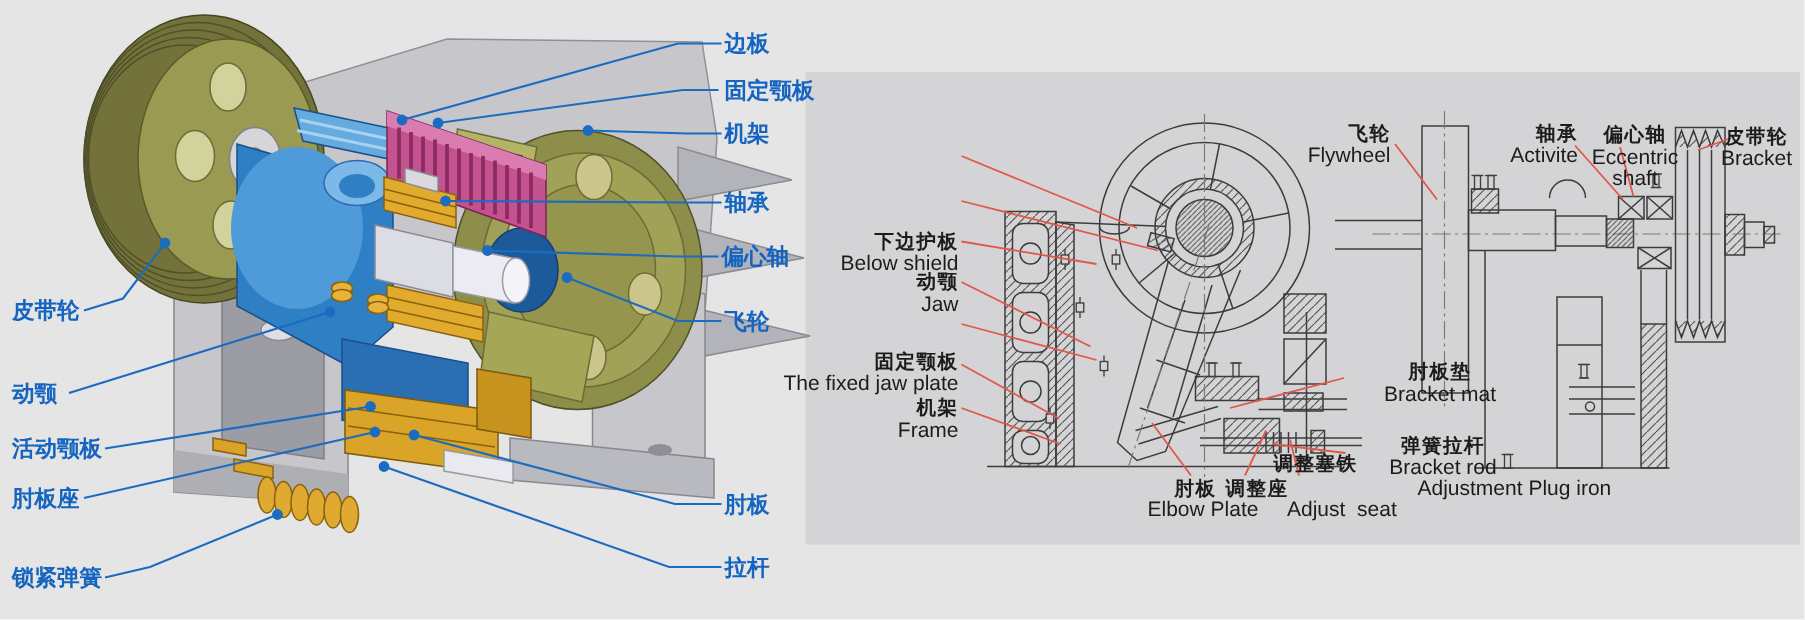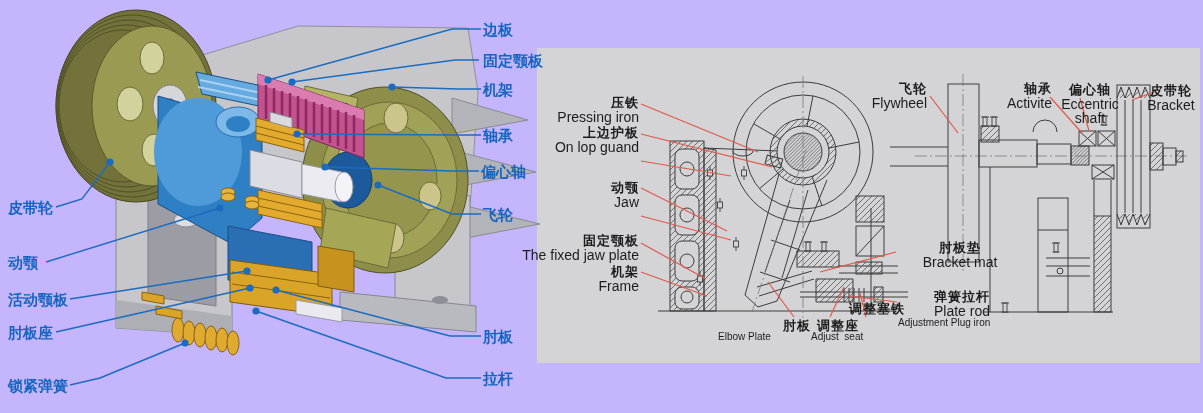--- a/index.html
+++ b/index.html
@@ -1,29 +1,29 @@
 <!DOCTYPE html>
 <html><head>
 <meta charset="utf-8">
 <style>
   html,body{margin:0;padding:0;background:#fff;}
-  #stage{position:relative;width:1203px;height:413px;background:#c4b5fd;overflow:hidden;
+  #stage{position:relative;width:1203px;height:413px;background:#e5e5e5;overflow:hidden;
          font-family:"Liberation Sans",sans-serif;}
   #scene{position:absolute;left:0;top:0;}
   
   .bl{position:absolute;color:#1565c0;font-weight:bold;font-size:15px;line-height:17px;white-space:nowrap;}
   
   .pair{position:absolute;color:#1c1c1c;text-align:center;}
   .pair .zh{display:block;font-weight:bold;font-size:13px;line-height:14px;letter-spacing:1px;white-space:pre;}
   .pair .en{display:block;font-size:14px;line-height:14px;white-space:pre;}
   .alr{text-align:right;}
   .alc{text-align:center;}
   .lone{position:absolute;color:#1c1c1c;white-space:pre;}
   .lone.zh{font-weight:bold;font-size:13px;letter-spacing:1px;}
-  .lone.en{font-size:10px;}
+  .lone.en{font-size:14px;margin-left:47px;}
 </style>
 </head>
 <body>
 
 <div id="stage">
 
 <svg id="scene" width="1203" height="413" viewBox="0 0 1203 413">
   <defs>
     <pattern id="h1" width="6" height="6" patternUnits="userSpaceOnUse">
       <path d="M0,6 L6,0" stroke="#555" stroke-width="0.8"></path>
@@ -325,27 +325,23 @@
   <div class="bl" style="left:481px;top:163px">偏心轴</div>
   <div class="bl" style="left:483px;top:206px">飞轮</div>
   <div class="bl" style="left:483px;top:328px">肘板</div>
   <div class="bl" style="left:483px;top:370px">拉杆</div>
   <div class="bl" style="left:8px;top:199px">皮带轮</div>
   <div class="bl" style="left:8px;top:254px">动颚</div>
   <div class="bl" style="left:8px;top:291px">活动颚板</div>
   <div class="bl" style="left:8px;top:324px">肘板座</div>
   <div class="bl" style="left:8px;top:377px">锁紧弹簧</div>
 
-  <div class="pair alr" style="left:539px;top:96px;width:100px">
-    <span class="zh">压铁</span>
-    <span class="en">Pressing iron</span>
-  </div>
-  <div class="pair alr" style="left:539px;top:126px;width:100px">
-    <span class="zh">上边护板</span>
-    <span class="en">On lop guand</span>
+  <div class="pair alr" style="left:539px;top:154px;width:100px">
+    <span class="zh">下边护板</span>
+    <span class="en">Below shield</span>
   </div>
   <div class="pair alr" style="left:539px;top:181px;width:100px">
     <span class="zh">动颚</span>
     <span class="en">Jaw</span>
   </div>
   <div class="pair alr" style="left:509px;top:234px;width:130px">
     <span class="zh">固定颚板</span>
     <span class="en">The fixed jaw plate</span>
   </div>
   <div class="pair alr" style="left:539px;top:265px;width:100px">
@@ -369,21 +365,21 @@
     <span class="zh">皮带轮</span>
     <span class="en">Bracket</span>
   </div>
 
   <div class="pair" style="left:900px;top:241px;width:120px">
     <span class="zh">肘板垫</span>
     <span class="en">Bracket mat</span>
   </div>
   <div class="pair" style="left:902px;top:290px;width:120px">
     <span class="zh">弹簧拉杆</span>
-    <span class="en">Plate rod</span>
+    <span class="en">Bracket rod</span>
   </div>
 
   <span class="lone zh" style="left:783px;top:317px">肘板</span>
   <span class="lone zh" style="left:817px;top:317px">调整座</span>
   <span class="lone zh" style="left:849px;top:300px">调整塞铁</span>
   <span class="lone en" style="left:898px;top:317px">Adjustment Plug iron</span>
   <span class="lone en" style="left:718px;top:331px">Elbow Plate</span>
   <span class="lone en" style="left:811px;top:331px">Adjust  seat</span>
 
 </div>

